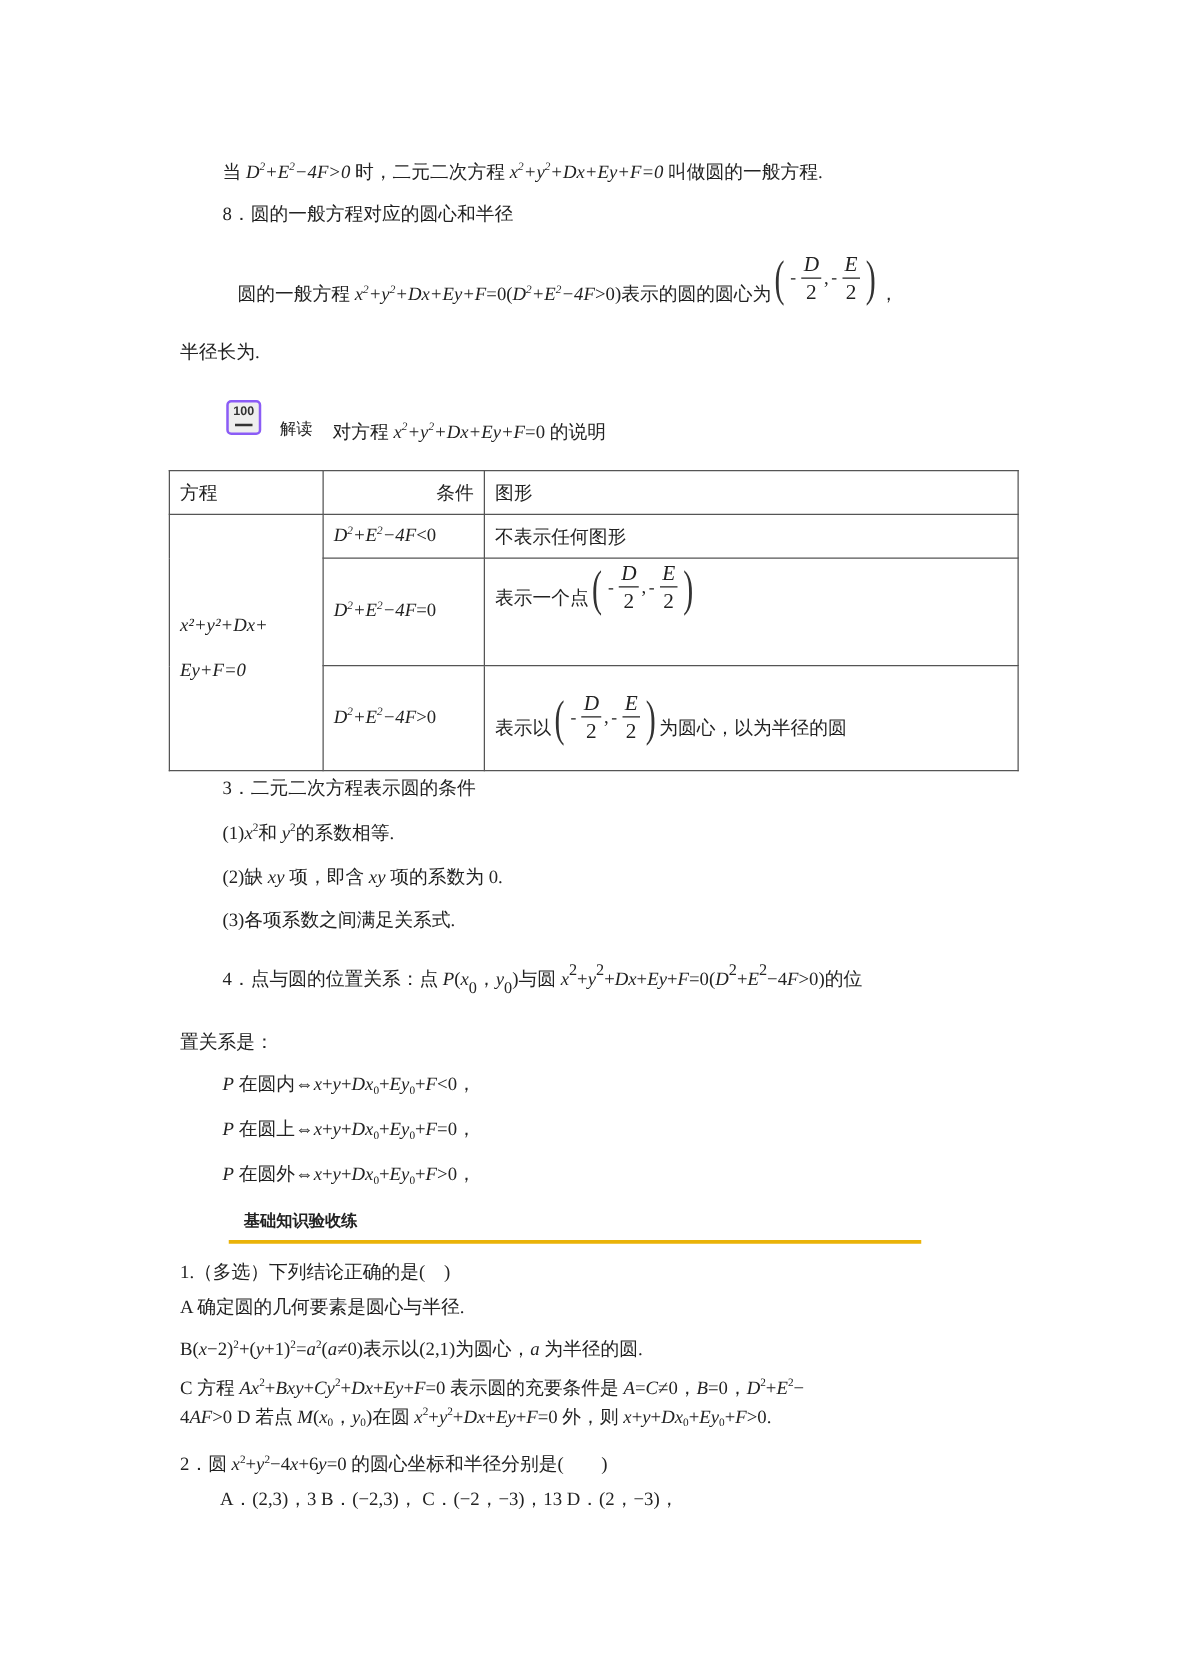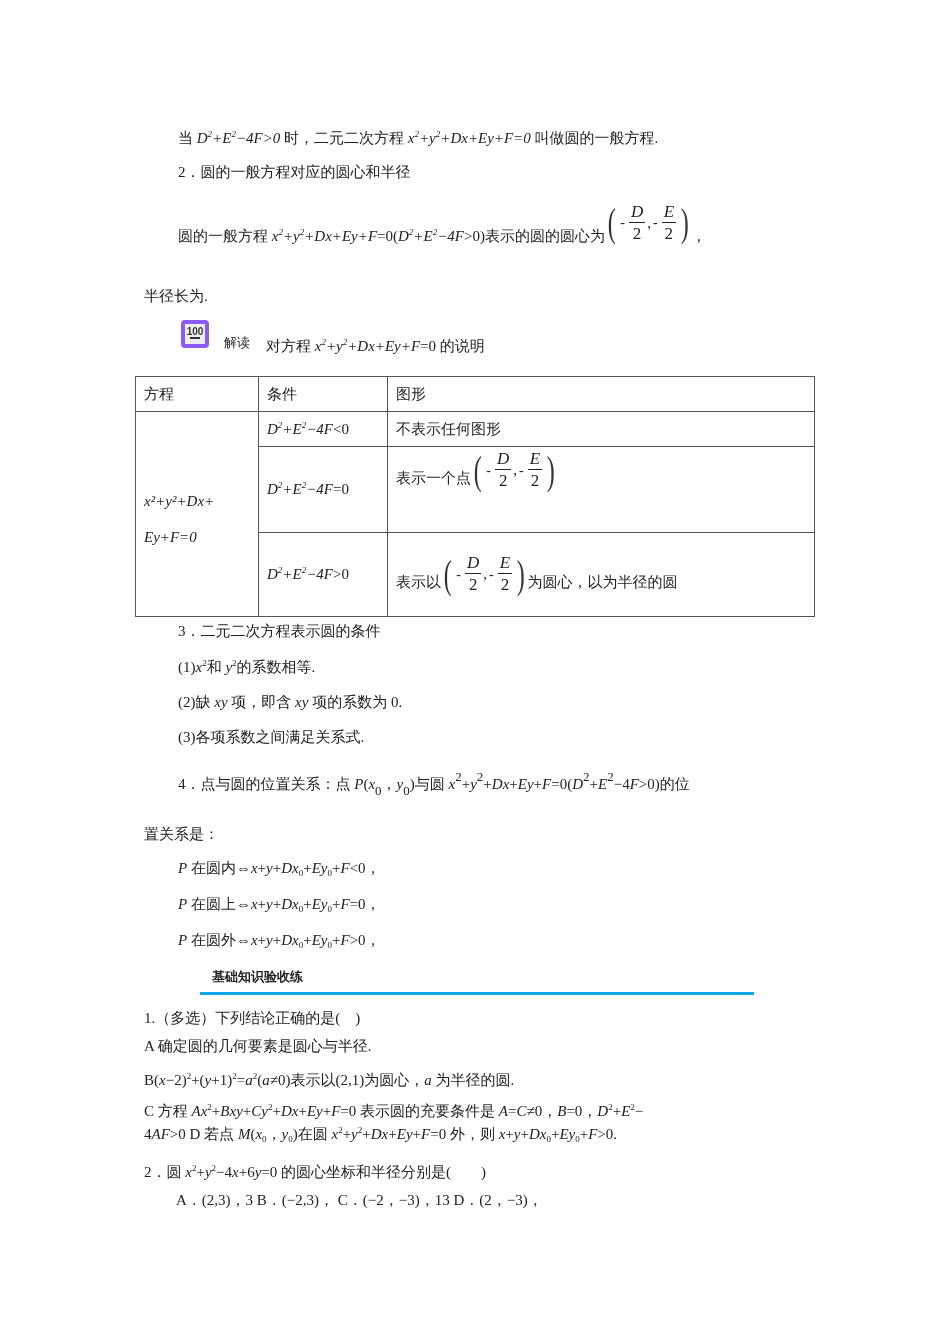--- a/index.html
+++ b/index.html
@@ -11,74 +11,74 @@
   sub { font-size:9px; vertical-align:-3px; line-height:0; }
   sup.big { font-size:13px; vertical-align:8px; }
   sub.big { font-size:13px; vertical-align:-6px; }
   .frac-group { display:inline-flex; align-items:center; vertical-align:middle; }
   .paren { font-size:40px; font-weight:100; line-height:40px; color:#333; transform:scaleX(0.6); display:inline-block; }
   .frac { display:inline-flex; flex-direction:column; align-items:center; margin:0 2px; }
   .frac .num { font-style:italic; font-size:17px; line-height:20px; padding:0 2px; border-bottom:1px solid #222; }
   .frac .den { font-size:17px; line-height:22px; }
   .neg { font-size:14px; margin:0 2px; }
   .badge-icon { position:absolute; left:181px; top:320px; width:28px; height:28px;
-                border:4px solid #8b5cf6; border-radius:4px; background:#eee; box-sizing:border-box;
+                border:2px solid #8b5cf6; border-radius:4px; background:#eee; box-sizing:border-box;
                 font-family:"Liberation Sans",sans-serif; font-size:10px; font-weight:bold;
                 text-align:center; line-height:16px; color:#333; }
   .badge-icon::after { content:""; position:absolute; left:5px; right:5px; bottom:5px; height:2px; background:#333; }
   .jiedu { position:absolute; left:224px; top:334px; font-family:"DejaVu Sans",sans-serif; font-weight:normal; font-size:13px; color:#222; }
   table.t { position:absolute; left:135px; top:376px; border-collapse:collapse; width:680px; }
   table.t td { border:1px solid #555; padding:0 8px; vertical-align:middle; font-size:15px; }
-  .section-bar { position:absolute; left:200px; top:966px; width:554px; height:26px; border-bottom:3px solid #0ea5e9; }
+  .section-bar { position:absolute; left:183px; top:966px; width:554px; height:26px; border-bottom:3px solid #eab308; }
   .section-bar span { font-family:"DejaVu Sans",sans-serif; font-weight:bold; font-size:13px; color:#222; position:absolute; left:12px; top:2px; }
 </style>
 </head>
 <body>
 
 <div class="line" style="left:178px;top:128px;">
   <span>当 </span><i class="m">D<sup>2</sup>+E<sup>2</sup>−4F&gt;0</i><span> 时，二元二次方程 </span><i class="m">x<sup>2</sup>+y<sup>2</sup>+Dx+Ey+F=0</i><span> 叫做圆的一般方程.</span>
 </div>
 
-<div class="line" style="left:178px;top:162px;">2．圆的一般方程对应的圆心和半径</div>
+<div class="line" style="left:178px;top:162px;">8．圆的一般方程对应的圆心和半径</div>
 
 <div class="line" style="left:178px;top:196px;line-height:50px;height:54px;display:flex;align-items:center;">
-  <span style="padding-top:26px;">
+  <span style="padding-top:26px;margin-left:12px;">
     <span>圆的一般方程 </span><i class="m">x<sup>2</sup>+y<sup>2</sup>+Dx+Ey+F</i>=0(<i class="m">D<sup>2</sup>+E<sup>2</sup>−4F</i>&gt;0)<span>表示的圆的圆心为</span>
   </span>
   <span class="frac-group">
     <span class="paren">(</span>
     <span class="neg">-</span>
     <span class="frac">
         <span class="num">D</span>
         <span class="den">2</span>
       </span>
     <span>,</span>
     <span class="neg">-</span>
     <span class="frac">
         <span class="num">E</span>
         <span class="den">2</span>
       </span>
     <span class="paren">)</span>
   </span>
   <span style="padding-top:26px;">，</span>
 </div>
 
-<div class="line" style="left:144px;top:286px;">半径长为.</div>
+<div class="line" style="left:144px;top:272px;">半径长为.</div>
 
 <div class="badge-icon">100</div>
 <div class="jiedu">解读</div>
 <div class="line" style="left:266px;top:336px;">
   <span>对方程 </span><i class="m">x<sup>2</sup>+y<sup>2</sup>+Dx+Ey+F</i>=0<span> 的说明</span>
 </div>
 
 <table class="t">
   <tbody>
       <tr style="height:35px;">
     <td style="width:106px;">方程</td>
-    <td style="width:112px;">条件</td>
+    <td style="width:112px;text-align:right;">条件</td>
     <td>图形</td>
   </tr>
   <tr style="height:35px;">
     <td rowspan="3" style="line-height:36px;padding-top:10px;">
       <i class="m">x²+y²+Dx+</i><br><i class="m">Ey+F=0</i>
     </td>
     <td><i class="m">D<sup>2</sup>+E<sup>2</sup>−4F</i>&lt;0</td>
     <td>不表示任何图形</td>
   </tr>
   <tr style="height:86px;">

